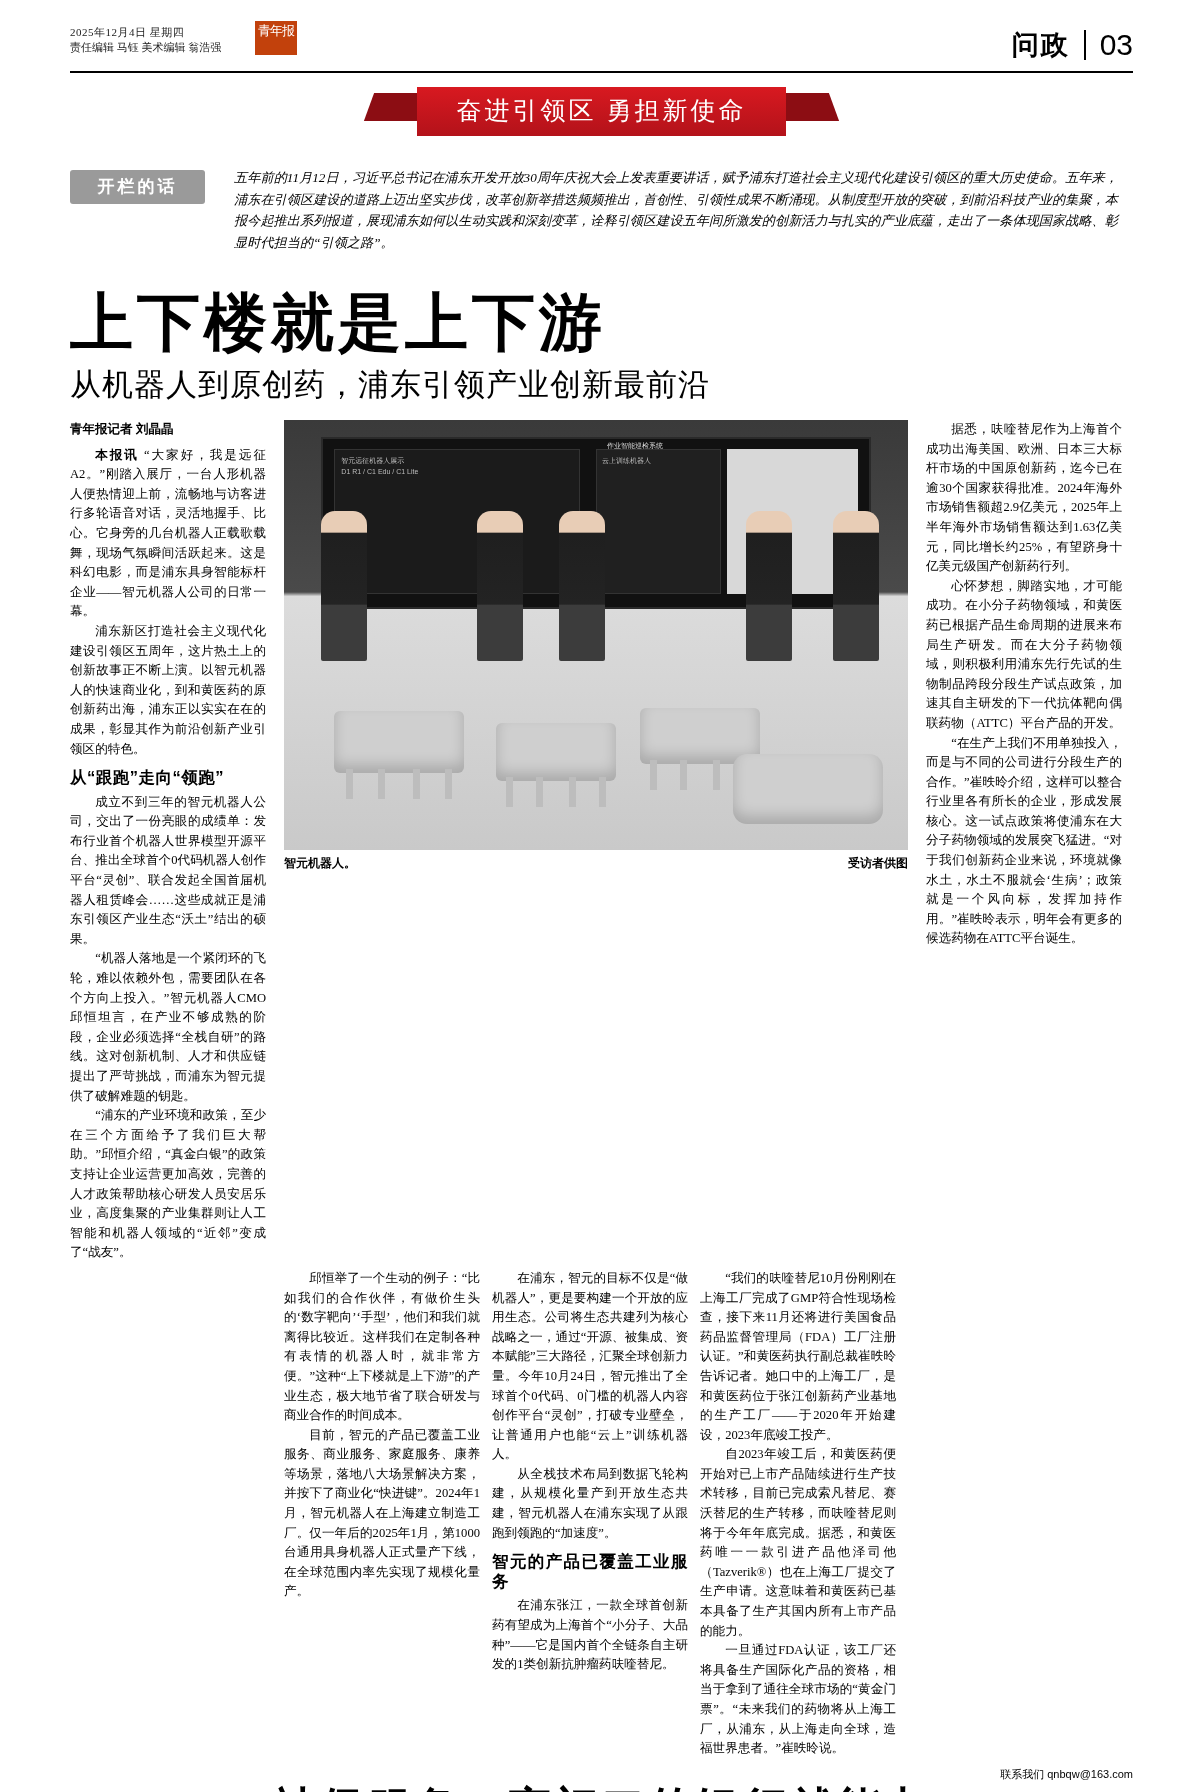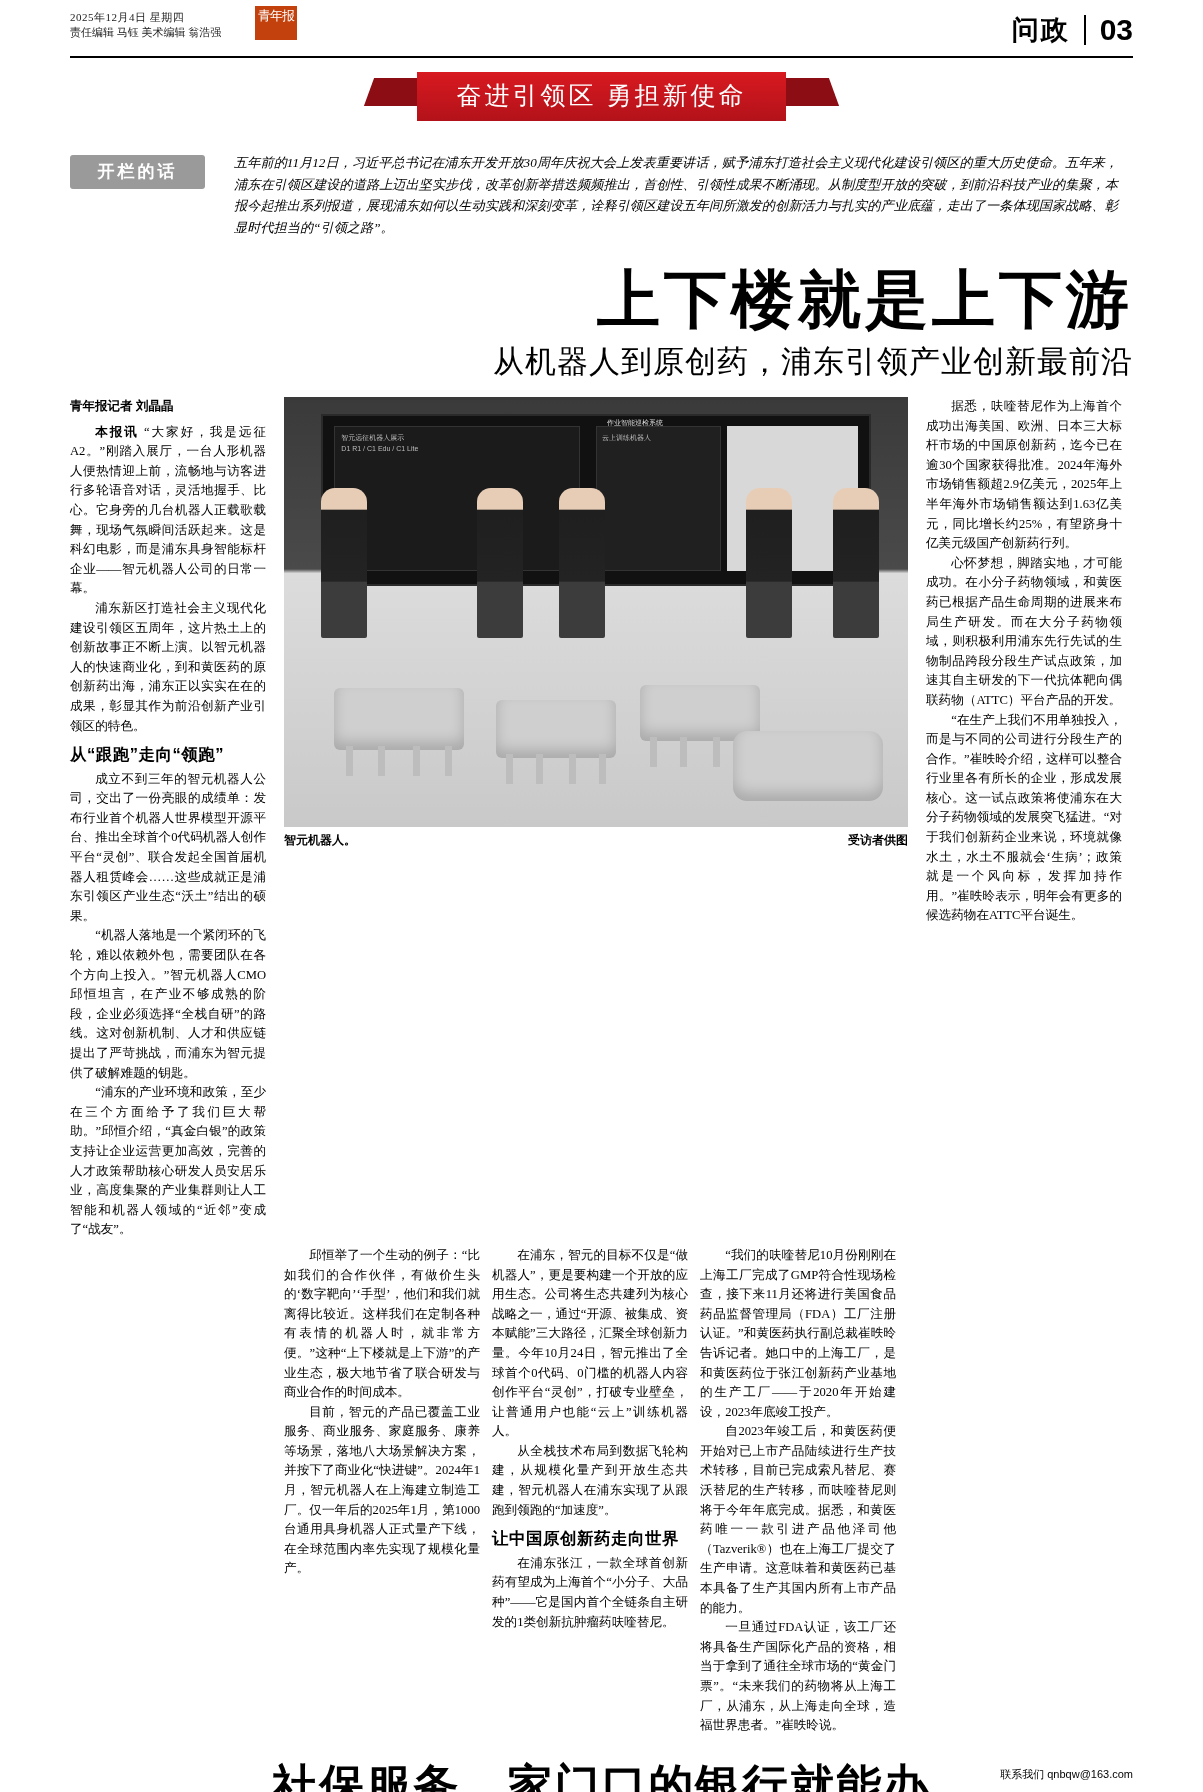--- a/index.html
+++ b/index.html
@@ -9,21 +9,21 @@
     height: 1792px;
     background: #ffffff;
     font-family: "Liberation Serif", "DejaVu Serif", serif;
     color: #000;
     position: relative;
   }
   .page {
     position: relative;
     width: 1203px;
     height: 1792px;
-    padding: 0 70px;
+    padding: 15px 70px;
   }
 
   
   .masthead {
     position: relative;
     height: 58px;
     border-bottom: 2px solid #000;
     display: flex;
     align-items: flex-start;
     padding-top: 10px;
@@ -49,21 +49,21 @@
     align-items: center;
     gap: 14px;
     padding-top: 2px;
   }
   .mast-right .sec {
     font-size: 27px;
     font-weight: bold;
     letter-spacing: 2px;
   }
   .mast-right .divider { width:2px; height:30px; background:#000; }
-  .mast-right .pno { font-size: 30px; font-weight: bold; font-family:"Liberation Sans",sans-serif;}
+  .mast-right .pno { font-size: 30px; font-weight: normal; font-family:"Liberation Sans",sans-serif;}
 
   
   .banner-wrap { text-align:center; margin-top: 14px; }
   .banner {
     display:inline-block;
     position: relative;
     background: linear-gradient(180deg,#d81920 0%, #b3121a 100%);
     color:#fff;
     font-size: 25px;
     font-weight: normal;
@@ -107,22 +107,22 @@
     display:flex;align-items:center;justify-content:center;
     border-radius: 3px;
     margin-top: 18px;
     font-family:"Liberation Sans",sans-serif;
   }
   .lead-text { flex:1; text-indent: 0; }
   .lead-text p { margin:15px;font-style:italic; }
 
   
   .headline {
-    text-align:right;
-    margin-top: 10px;
+    text-align:left;
+    margin-top: 18px;
   }
   .headline h1 {
     margin: 0;
     font-size: 63px;
     letter-spacing: 4px;
     font-weight: bold;
     font-family: "Liberation Sans", sans-serif;
     line-height: 72px;
   }
   .headline h2 {
@@ -319,21 +319,21 @@
   </div>
 
   <div class="art1-lower" style="margin-left:214px;width:832px;">
     <div class="col">
       <p>邱恒举了一个生动的例子：“比如我们的合作伙伴，有做价生头的‘数字靶向’‘手型’，他们和我们就离得比较近。这样我们在定制各种有表情的机器人时，就非常方便。”这种“上下楼就是上下游”的产业生态，极大地节省了联合研发与商业合作的时间成本。</p>
       <p>目前，智元的产品已覆盖工业服务、商业服务、家庭服务、康养等场景，落地八大场景解决方案，并按下了商业化“快进键”。2024年1月，智元机器人在上海建立制造工厂。仅一年后的2025年1月，第1000台通用具身机器人正式量产下线，在全球范围内率先实现了规模化量产。</p>
     </div>
     <div class="col">
       <p>在浦东，智元的目标不仅是“做机器人”，更是要构建一个开放的应用生态。公司将生态共建列为核心战略之一，通过“开源、被集成、资本赋能”三大路径，汇聚全球创新力量。今年10月24日，智元推出了全球首个0代码、0门槛的机器人内容创作平台“灵创”，打破专业壁垒，让普通用户也能“云上”训练机器人。</p>
       <p>从全栈技术布局到数据飞轮构建，从规模化量产到开放生态共建，智元机器人在浦东实现了从跟跑到领跑的“加速度”。</p>
-      <div class="subhead">让中国原创新药走向世界</div>
+      <div class="subhead">智元的产品已覆盖工业服务</div>
       <p>在浦东张江，一款全球首创新药有望成为上海首个“小分子、大品种”——它是国内首个全链条自主研发的1类创新抗肿瘤药呋喹替尼。</p>
     </div>
     <div class="col">
       <p>“我们的呋喹替尼10月份刚刚在上海工厂完成了GMP符合性现场检查，接下来11月还将进行美国食品药品监督管理局（FDA）工厂注册认证。”和黄医药执行副总裁崔昳昤告诉记者。她口中的上海工厂，是和黄医药位于张江创新药产业基地的生产工厂——于2020年开始建设，2023年底竣工投产。</p>
       <p>自2023年竣工后，和黄医药便开始对已上市产品陆续进行生产技术转移，目前已完成索凡替尼、赛沃替尼的生产转移，而呋喹替尼则将于今年年底完成。据悉，和黄医药唯一一款引进产品他泽司他（Tazverik®）也在上海工厂提交了生产申请。这意味着和黄医药已基本具备了生产其国内所有上市产品的能力。</p>
       <p>一旦通过FDA认证，该工厂还将具备生产国际化产品的资格，相当于拿到了通往全球市场的“黄金门票”。“未来我们的药物将从上海工厂，从浦东，从上海走向全球，造福世界患者。”崔昳昤说。</p>
     </div>
     <div></div>
   </div>
 

